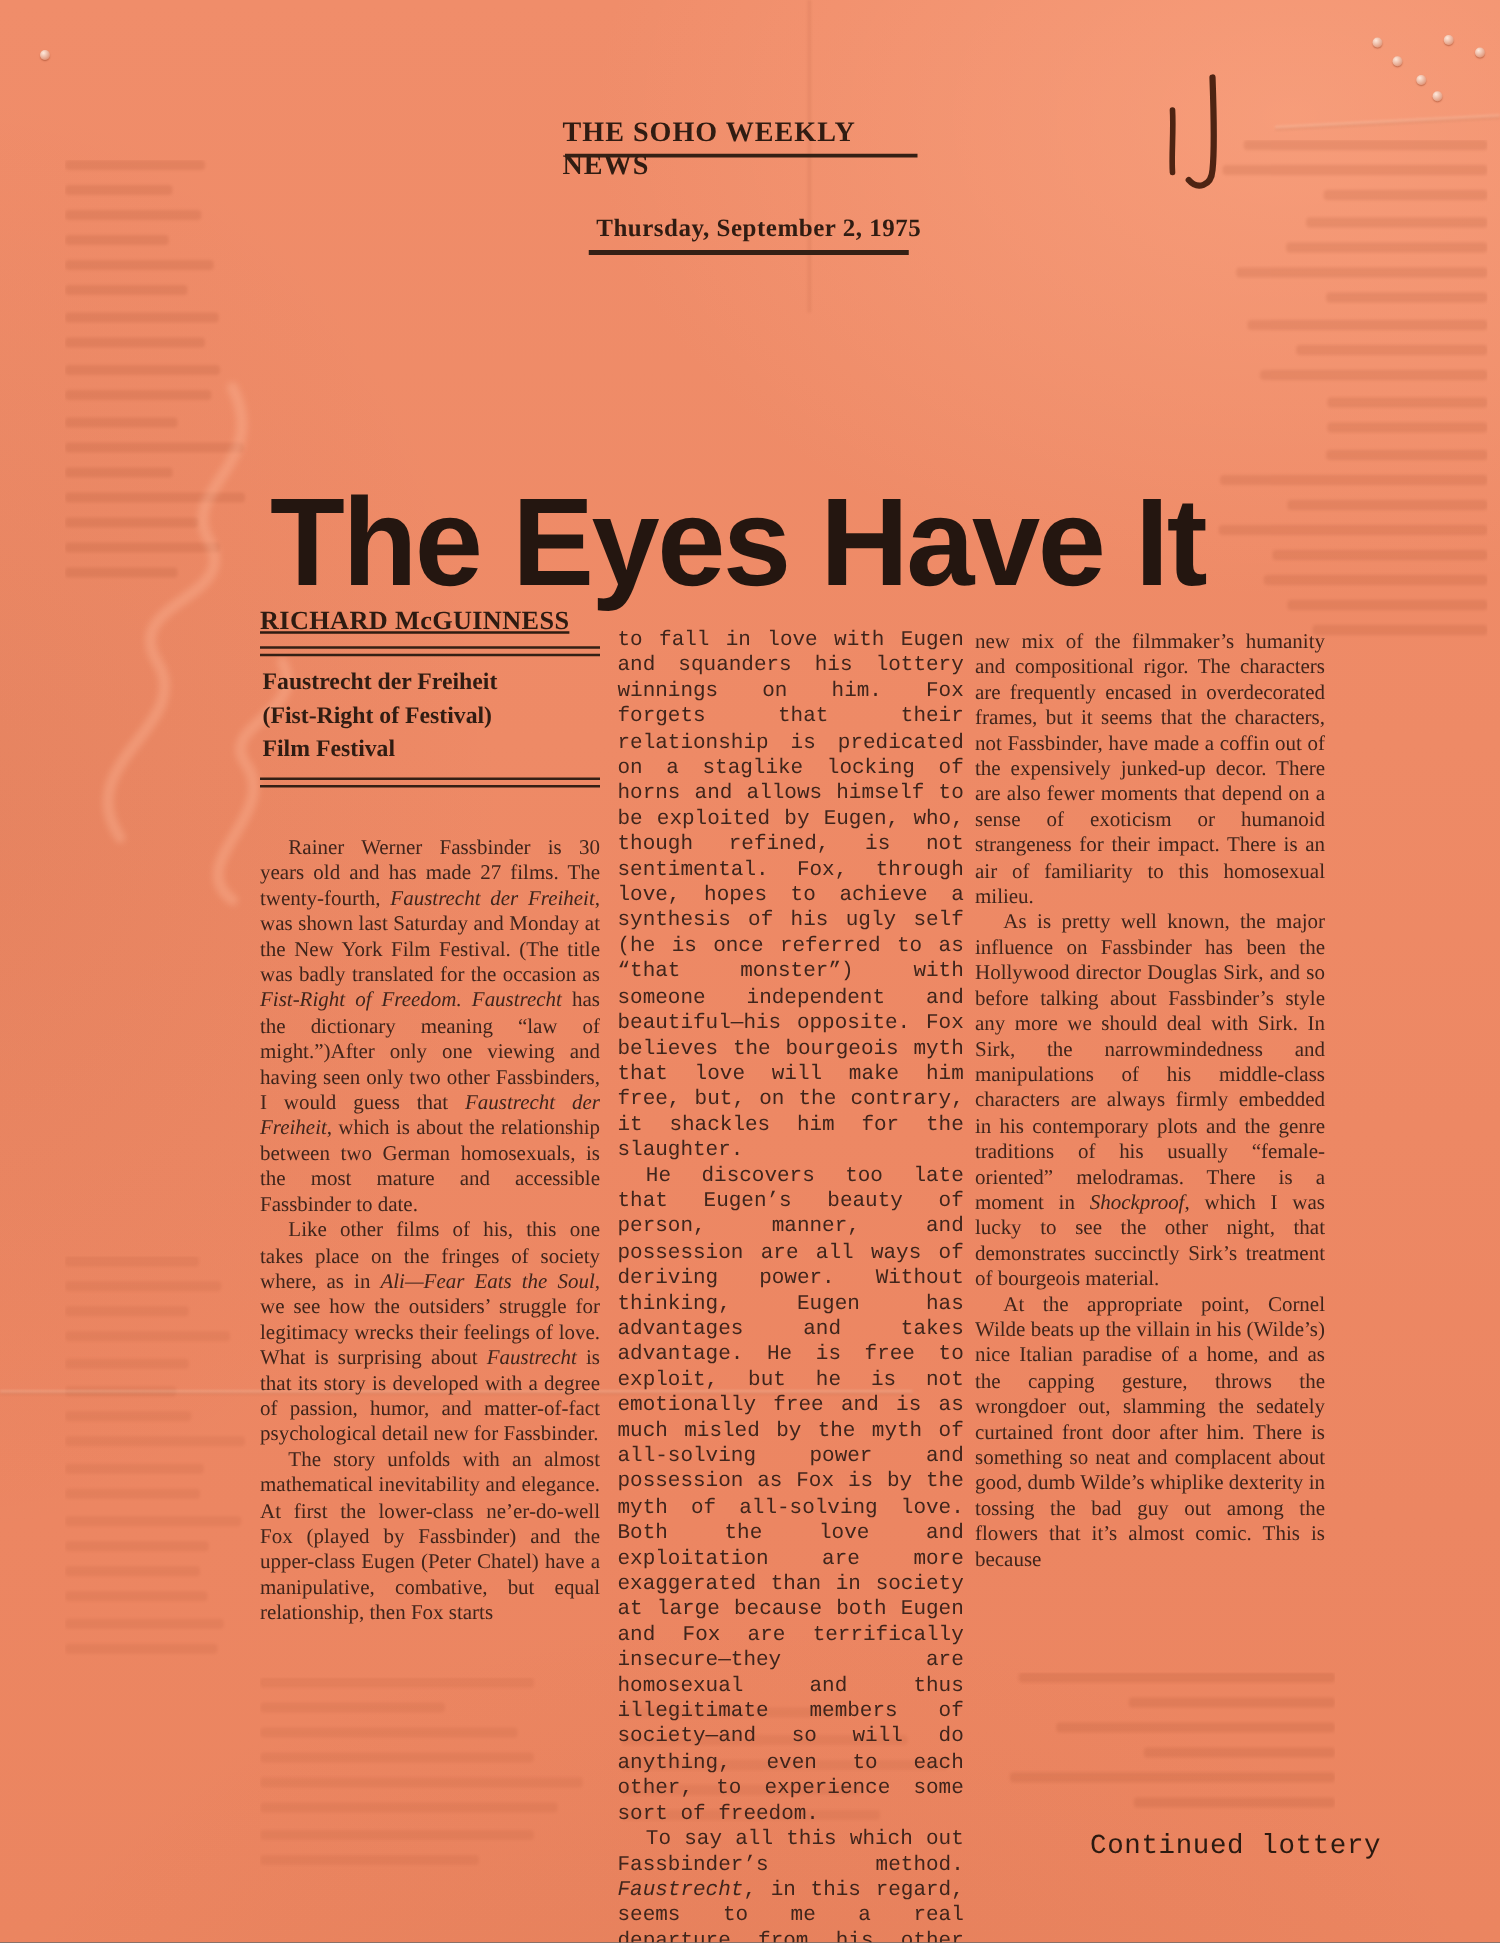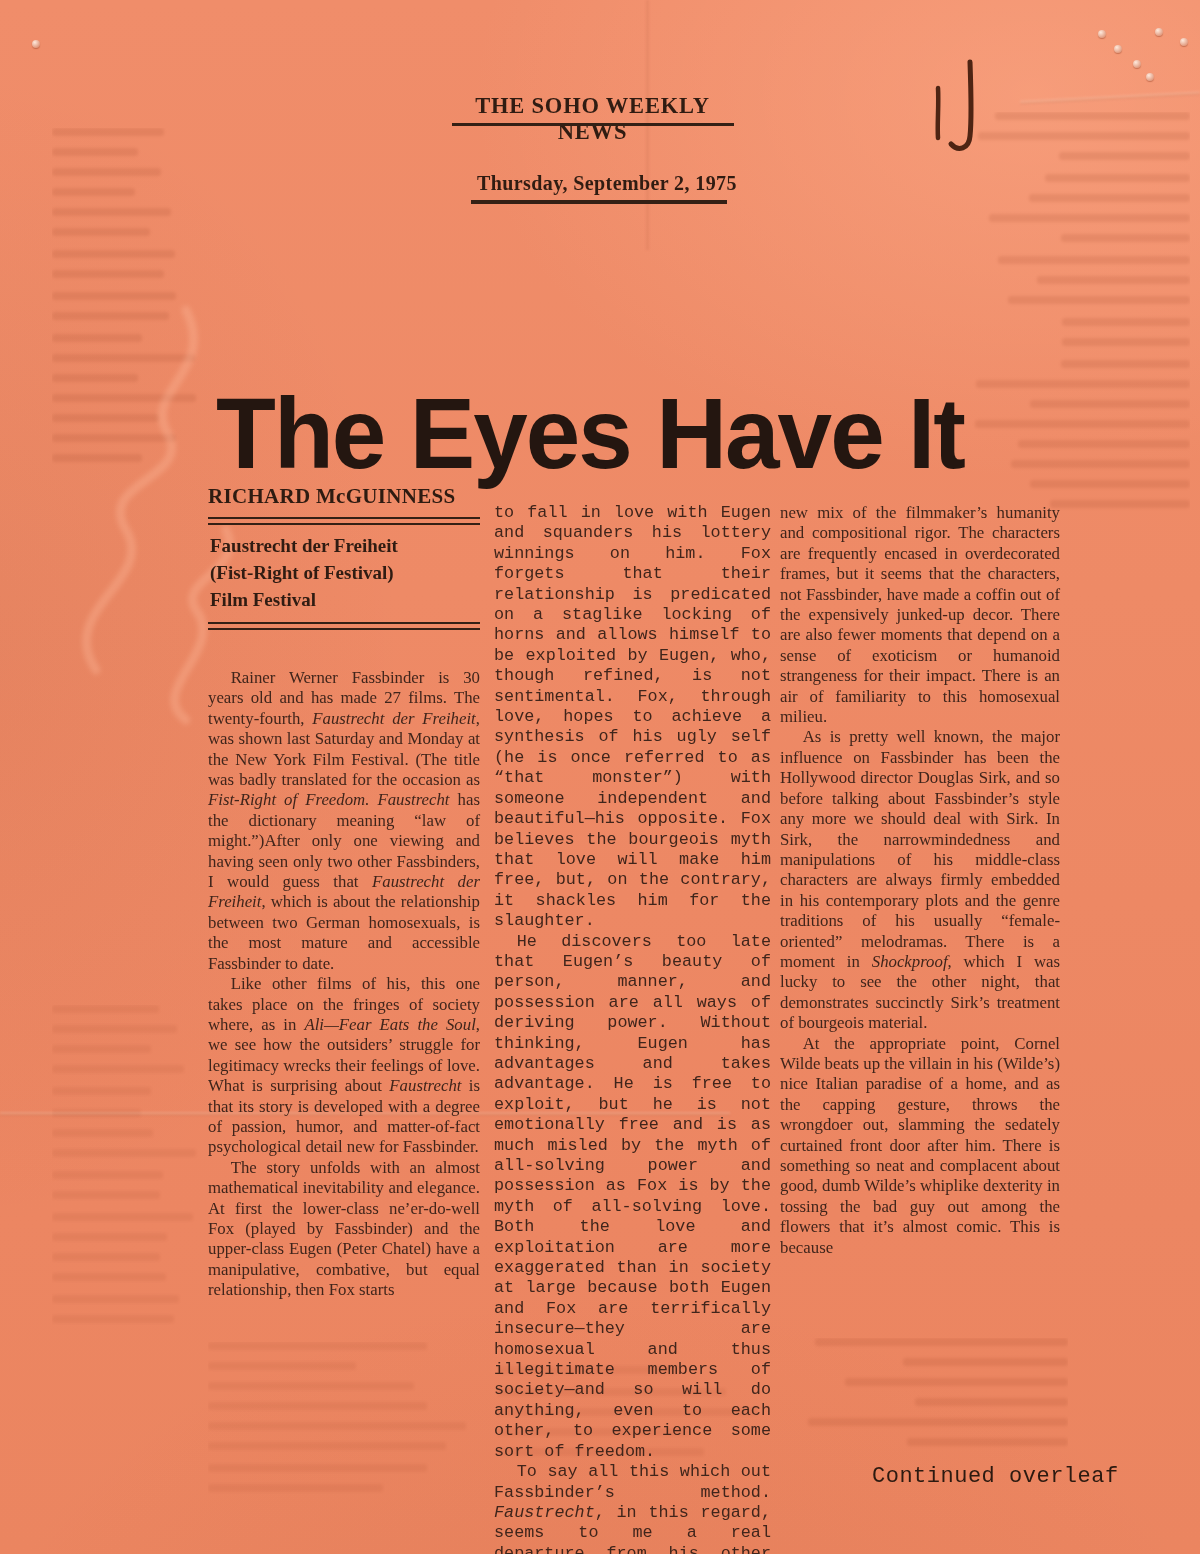--- a/index.html
+++ b/index.html
@@ -22,33 +22,33 @@
   .ghost.ragged-left .gline{margin-left:auto;}
   .ghost.faint .gline{opacity:.10;}
   .emboss{position:absolute;opacity:.55;filter:blur(2.5px);}
   
   .crease-h{position:absolute;height:4px;background:linear-gradient(to bottom, rgba(255,228,210,.30), rgba(140,55,25,.14));filter:blur(1px);}
   .crease-v{position:absolute;width:3px;background:rgba(140,55,25,.08);filter:blur(1px);}
   .dimple{position:absolute;width:8px;height:8px;border-radius:50%;
     background:radial-gradient(circle at 35% 30%, rgba(255,238,226,.95), rgba(170,85,55,.40));
     box-shadow:0 1px 1px rgba(120,40,15,.35);}
   
-  .masthead{position:absolute;left:450px;top:93px;width:285px;text-align:center;
+  .masthead{position:absolute;left:450px;top:93px;width:285px;
     font-weight:bold;font-size:22.5px;letter-spacing:.8px;color:#301c12;}
   .masthead-rule{position:absolute;left:452px;top:123px;width:282px;height:3px;background:#342015;}
   .dateline{position:absolute;left:477px;top:172px;font-weight:bold;font-size:20px;letter-spacing:.4px;color:#301c12;}
   .date-rule{position:absolute;left:471px;top:200px;width:256px;height:3.5px;background:#342015;}
   
   .hand-mark{position:absolute;left:918px;top:30px;}
   
   .headline-svg{position:absolute;left:216px;top:376px;}
   .headline-svg text{
     font-family:"Liberation Sans", sans-serif;
     font-weight:bold;font-size:100px;fill:#241610;letter-spacing:-2px;}
-  .byline{position:absolute;left:208px;top:484px;font-weight:bold;font-size:21px;letter-spacing:.3px;color:#2e1b11;}
+  .byline{position:absolute;left:208px;top:484px;font-weight:bold;font-size:21px;letter-spacing:.3px;color:#2e1b11;text-decoration:underline;}
   
   .col{position:absolute;font-size:16.8px;line-height:20.4px;text-align:justify;color:#40251b;}
   #col-0{left:208px;width:272px;top:517px;}
   #col-1{left:494px;width:277px;top:503px;font-family:Liberation Mono, monospace;}
   #col-2{left:780px;width:280px;top:503px;}
   .para{margin:0;text-align:justify;}
   .para.indent{text-indent:1.35em;}
   .para i{font-style:italic;}
   
   .kicker{margin-bottom:38px;color:#301c12;}
@@ -211,15 +211,15 @@
       </div>
   </div>
   <div class="col" id="col-2">
     <div class="col-body">
         <p class="para"><span>new mix of the filmmaker’s humanity and compositional rigor. The characters are frequently encased in overdecorated frames, but it seems that the characters, not Fassbinder, have made a coffin out of the expensively junked-up decor. There are also fewer moments that depend on a sense of exoticism or humanoid strangeness for their impact. There is an air of familiarity to this homosexual milieu.</span></p>
         <p class="para indent"><span>As is pretty well known, the major influence on Fassbinder has been the Hollywood director Douglas Sirk, and so before talking about Fassbinder’s style any more we should deal with Sirk. In Sirk, the narrowmindedness and manipulations of his middle-class characters are always firmly embedded in his contemporary plots and the genre traditions of his usually “female-oriented” melodramas. There is a moment in </span><i>Shockproof</i><span>, which I was lucky to see the other night, that demonstrates succinctly Sirk’s treatment of bourgeois material.</span></p>
         <p class="para indent"><span>At the appropriate point, Cornel Wilde beats up the villain in his (Wilde’s) nice Italian paradise of a home, and as the capping gesture, throws the wrongdoer out, slamming the sedately curtained front door after him. There is something so neat and complacent about good, dumb Wilde’s whiplike dexterity in tossing the bad guy out among the flowers that it’s almost comic. This is because</span></p>
       </div>
   </div>
 
-  <div class="continued">Continued overleaf</div>
+  <div class="continued">Continued lottery</div>
 
 </div>
 
 </body></html>

